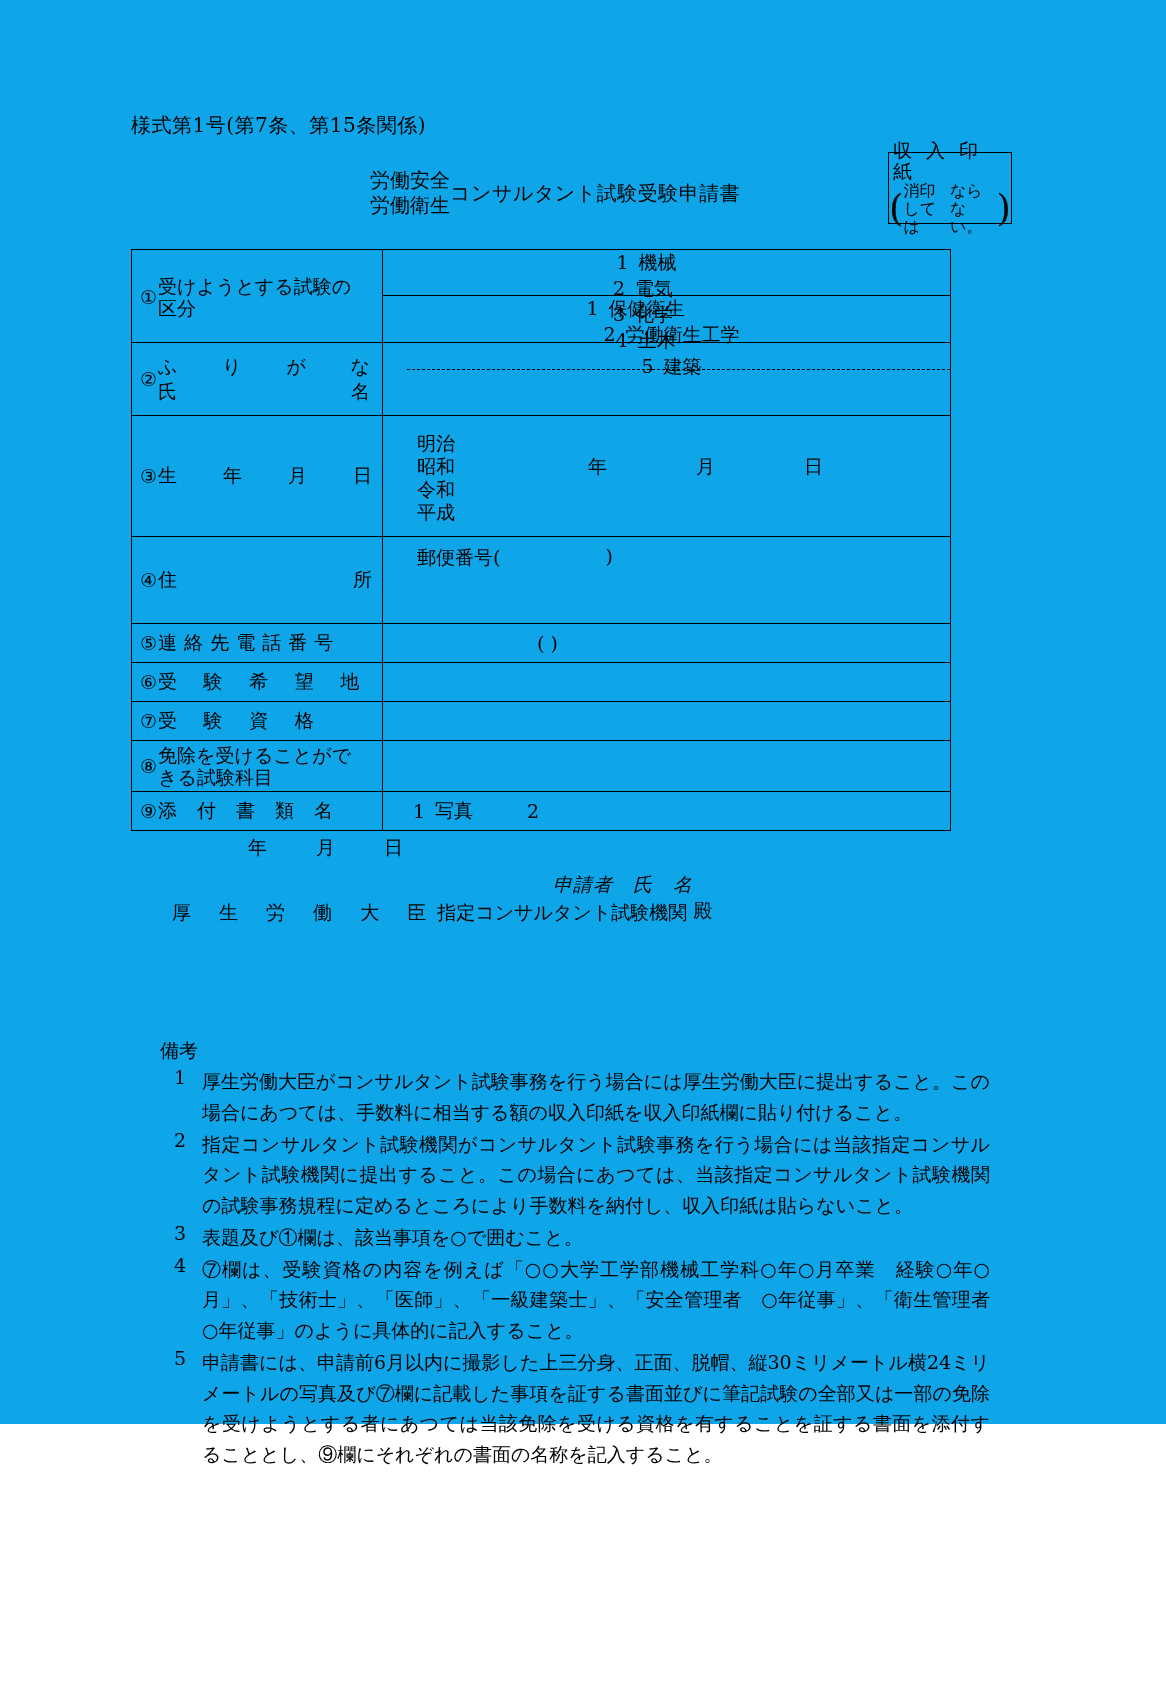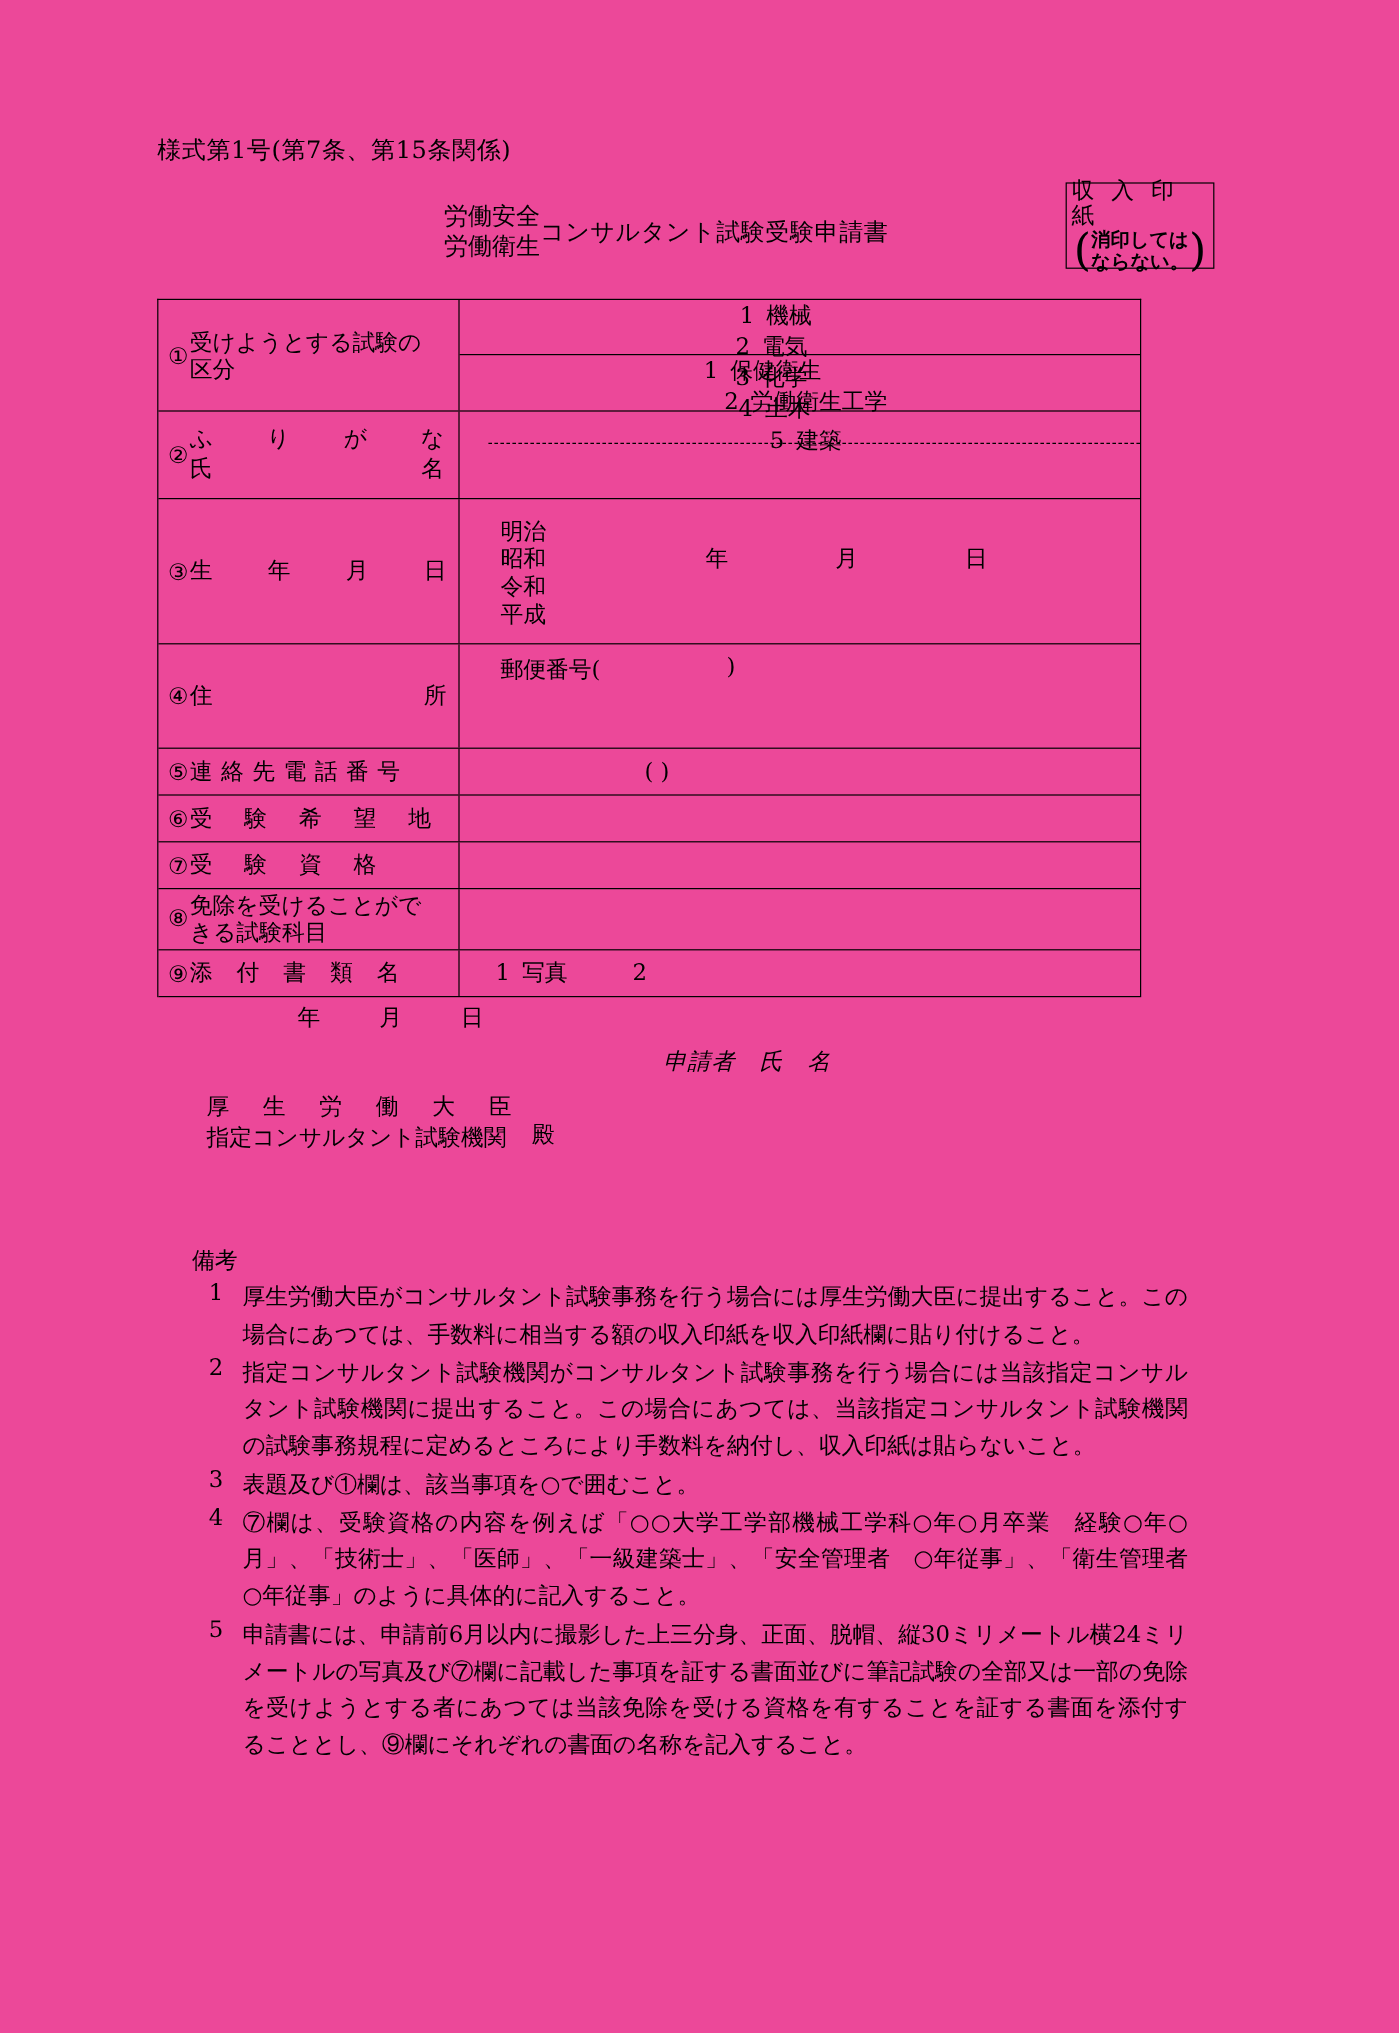--- a/index.html
+++ b/index.html
@@ -12,22 +12,22 @@
     height: 1694px;
     position: relative;
     font-family: "DejaVu Serif", "Liberation Serif", serif;
     color: #000000;
     -webkit-font-smoothing: none;
   }
   .page {
     position: absolute;
     left: 0; top: 0;
     width: 1166px;
-    height: 1694px;
-    background: #ec4899;
+    height: 1424px;
+    background: #0ea5e9;
   }
 
   
   .form-number {
     position: absolute;
     left: 131px;
     top: 112px;
     font-size: 20px;
     letter-spacing: 0.5px;
     white-space: nowrap;
@@ -68,24 +68,23 @@
   }
   .stamp-l1 { font-size: 19px; letter-spacing: 4px; padding-left: 4px; }
   .stamp-paren {
     position: relative;
     display: flex;
     align-items: center;
     font-size: 16px;
   }
   .stamp-inner {
     display: flex;
-    flex-direction: column;
+    flex-direction: row;
     align-items: center;
     line-height: 1.12;
-    font-weight: bold;
   }
   .big-paren {
     font-size: 37px;
     line-height: 0.82;
     font-family: "DejaVu Serif", serif;
   }
 
   
   .table {
     position: absolute;
@@ -229,23 +228,22 @@
   .addressee {
     position: absolute;
     left: 172px;
     top: 898px;
     font-size: 19px;
     display: flex;
     align-items: flex-end;
   }
   .addressee .stack {
     display: flex;
-    flex-direction: column;
+    flex-direction: row;
     line-height: 1.35;
-    margin-top: 12px;
   }
   .addr-l1 { letter-spacing: 11px; }
   .addr-l2 { letter-spacing: 0px; }
   .dono {
     margin-left: 6px;
     align-self: flex-end;
     padding-bottom: 2px;
   }
 
   

